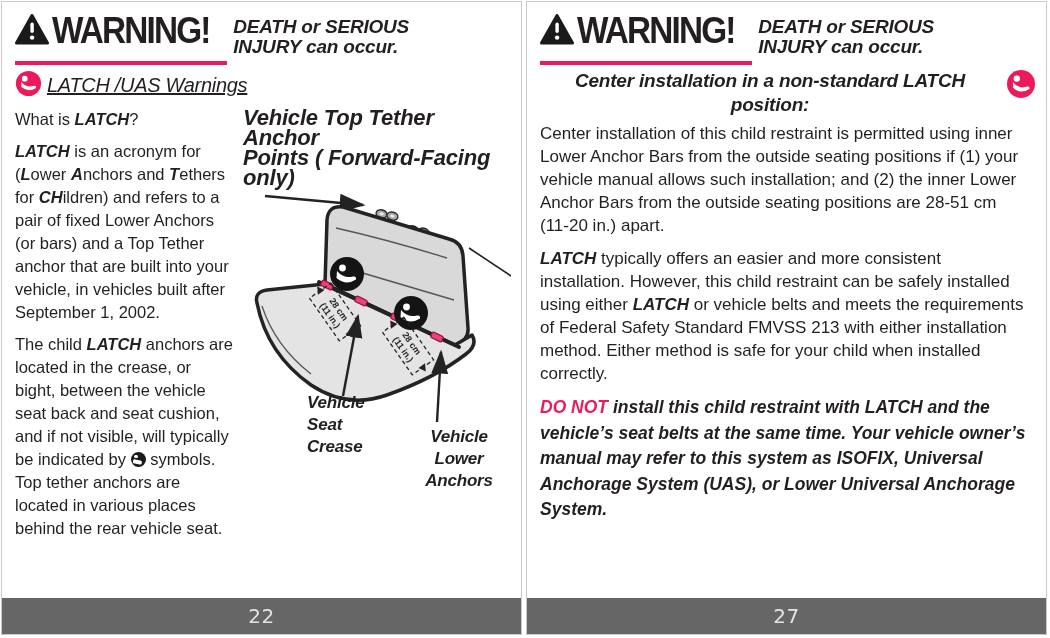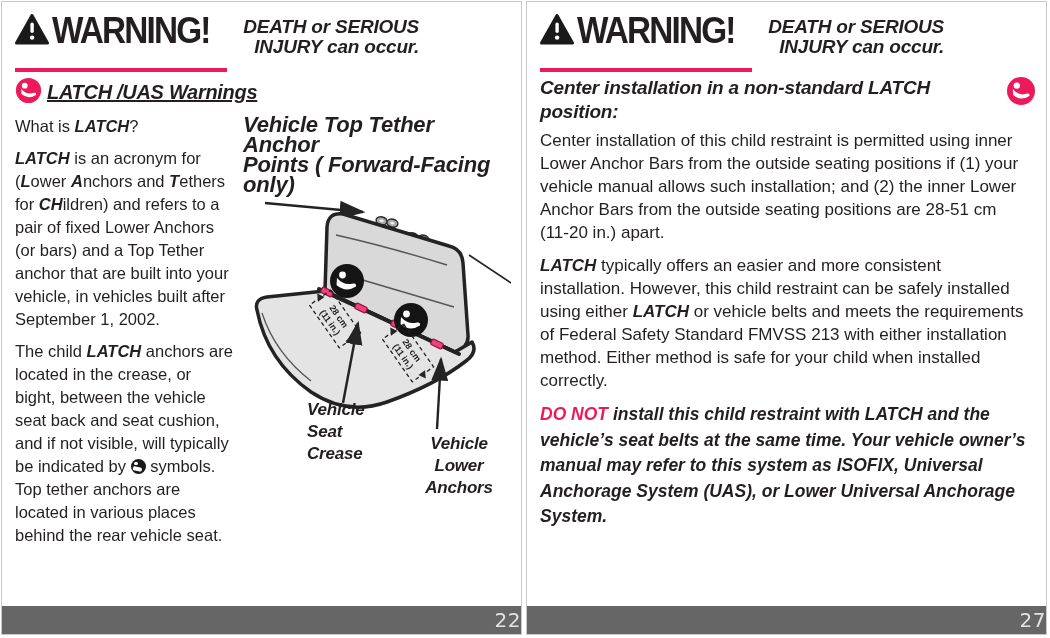--- a/index.html
+++ b/index.html
@@ -9,52 +9,52 @@
     --page-border:#c9c9c9;
   }
   html,body{margin:0;padding:0;background:#fff;}
   body{width:1050px;height:638px;font-family:"Liberation Sans",sans-serif;color:var(--ink);overflow:hidden;}
   .spread{display:flex;gap:4px;width:1048px;height:636px;padding:1px;box-sizing:border-box;}
   .page{position:relative;flex:1;background:#fff;border:1px solid var(--page-border);box-sizing:border-box;overflow:hidden;}
   .page-inner{padding:8px 10px 0 13px;}
 
   
   .warn-head{display:flex;align-items:flex-start;}
-  .warn-left{display:flex;align-items:center;gap:3px;padding-bottom:16px;border-bottom:4px solid var(--pink);}
+  .warn-left{display:flex;align-items:center;gap:3px;padding-bottom:9px;border-bottom:4px solid var(--pink);}
   .warning-word{font-size:37px;font-weight:bold;letter-spacing:-2px;display:inline-block;transform:scaleX(.9);transform-origin:0 60%;white-space:nowrap;}
-  .warn-sub{font-weight:bold;font-style:italic;font-size:19px;line-height:20px;margin:7px 0 0 16px;letter-spacing:-0.2px;white-space:nowrap;text-align:right;}
+  .warn-sub{font-weight:bold;font-style:italic;font-size:19px;line-height:20px;margin:7px 0 0 6px;letter-spacing:-0.2px;white-space:nowrap;}
 
   
   .section-head{display:flex;align-items:center;gap:5px;margin:5px 0 7px;}
-  .section-title{font-size:20px;font-weight:bold;font-style:italic;text-decoration:underline;letter-spacing:-0.3px;}
+  .section-title{font-size:20px;font-weight:normal;font-style:italic;text-decoration:underline;letter-spacing:-0.3px;}
   .body-left{font-size:16.5px;line-height:23px;}
   .body-left p{margin:0 0 9px;}
   .bi{font-weight:bold;font-style:italic;}
   .pink{color:var(--pink);}
 
   .inline-seat-icon{display:inline-block;width:15px;height:15px;background:#1a1a1a;border-radius:50%;position:relative;vertical-align:-2px;}
   .inline-seat-icon::before{content:"";position:absolute;left:3.5px;top:2.8px;width:3.6px;height:3.6px;background:#fff;border-radius:50%;}
   .inline-seat-icon::after{content:"";position:absolute;left:2.8px;top:7.6px;width:9.4px;height:3.6px;background:#fff;border-radius:2px 4px 4px 2px;transform:rotate(12deg);}
 
   .diagram{float:right;width:272px;margin:0 0 0 6px;}
   .diagram-top-label{font-size:22px;font-weight:bold;font-style:italic;line-height:20px;padding-left:4px;letter-spacing:-0.2px;}
   .svg-wrap{position:relative;height:268px;margin-bottom:42px;}
   .dlabel{position:absolute;font-size:17px;font-weight:bold;font-style:italic;line-height:22px;letter-spacing:-0.2px;}
   .dlabel.crease{left:68px;top:204px;width:80px;}
   .dlabel.anchors{left:172px;top:238px;width:96px;text-align:center;}
 
   
-  .heading-right{font-size:19px;font-weight:bold;font-style:italic;line-height:24px;margin:4px 0 5px;letter-spacing:-0.2px;}
+  .heading-right{font-size:19px;font-weight:bold;font-style:italic;line-height:24px;margin:4px 0 5px;letter-spacing:-0.2px;text-align:center;}
   .heading-right .latch-badge{float:right;margin:0 0 2px 6px;}
   .body-right{font-size:17px;line-height:23px;padding-right:6px;}
   .body-right p{margin:0 0 10px;}
   .donot{font-size:17.5px;line-height:25.5px;}
 
   
-  .footer-bar{position:absolute;left:0;right:0;bottom:0;height:28px;background:var(--bar);display:flex;align-items:center;justify-content:flex-end;}
+  .footer-bar{position:absolute;left:0;right:0;bottom:0;height:36px;background:var(--bar);display:flex;align-items:center;justify-content:center;}
   .page-num{color:#e3e3e3;font-size:20px;font-family:"DejaVu Sans",sans-serif;letter-spacing:.5px;}
 
   svg text{font-family:"Liberation Sans",sans-serif;}
 </style>
 </head>
 <body>
 
 <div class="spread">
 
   <div class="page">

